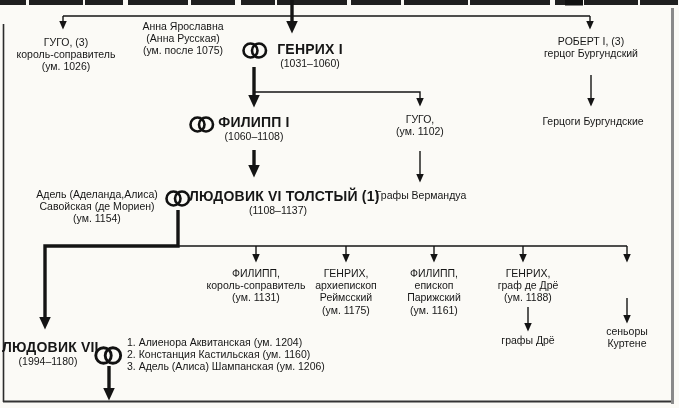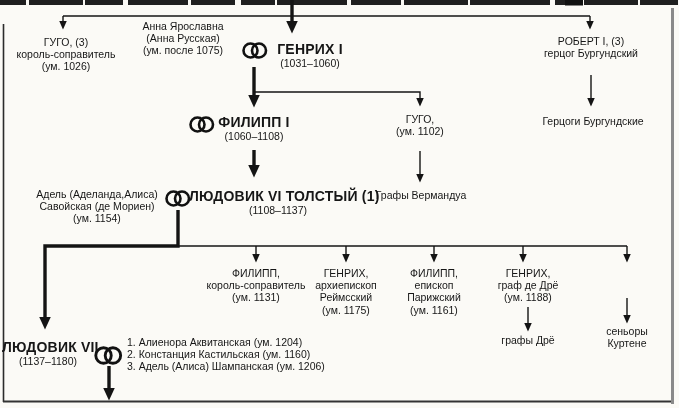--- a/index.html
+++ b/index.html
@@ -167,21 +167,21 @@
   <div class="person tc" style="left:484px;top:334px;width:88px">
     <span>графы Дрё</span>
   </div>
   <div class="person tc" style="left:585px;top:325px;width:84px">
     <span>сеньоры</span>
     <span>Куртене</span>
   </div>
 
   <div class="person tc" style="left:2px;top:339px;width:92px">
     <span class="name">ЛЮДОВИК VII</span>
-    <span>(1137–1180)</span>
+    <span>(1994–1180)</span>
   </div>
   <div class="person tl" style="left:127px;top:336px;width:246px">
     <span>1. Алиенора Аквитанская (ум. 1204)</span>
     <span>2. Констанция Кастильская (ум. 1160)</span>
     <span>3. Адель (Алиса) Шампанская (ум. 1206)</span>
   </div>
 
 </div>
 
 </body></html>

